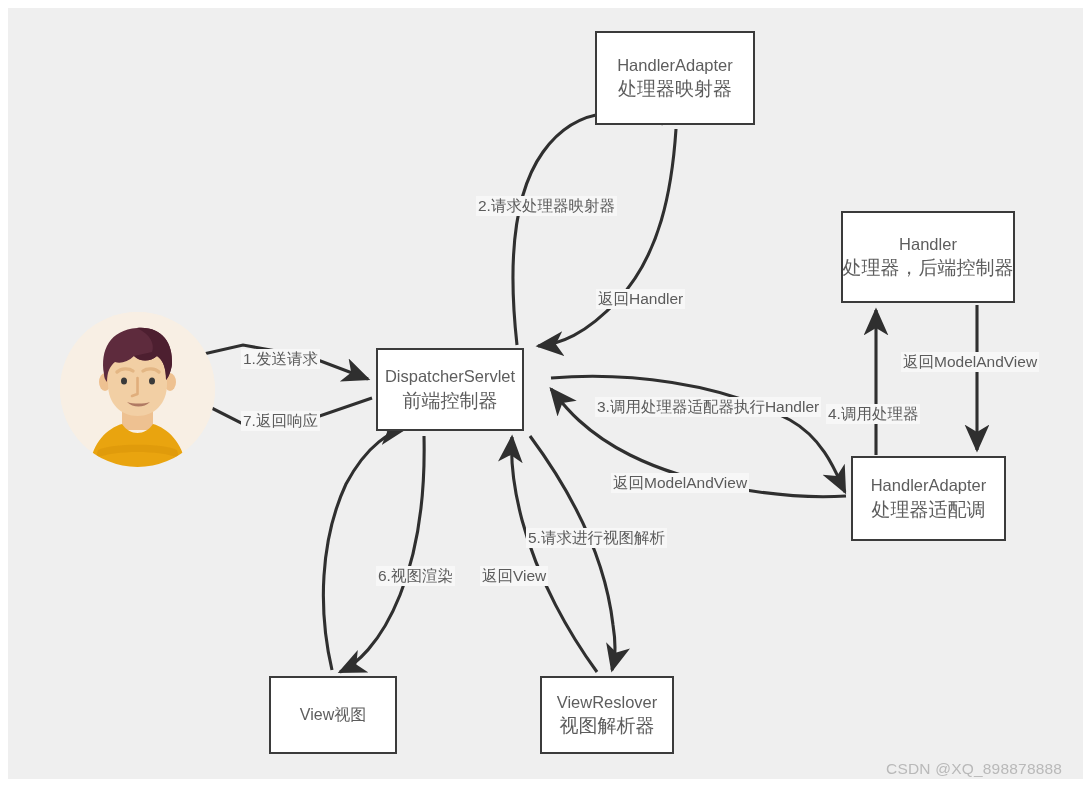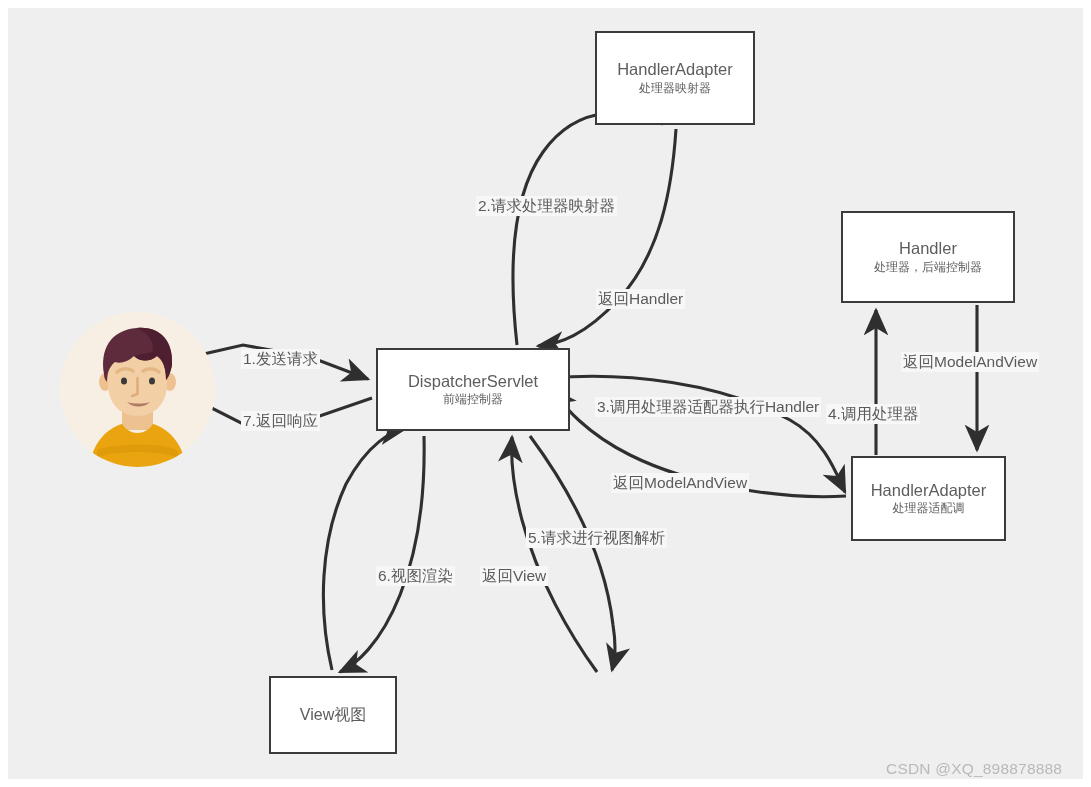--- a/index.html
+++ b/index.html
@@ -45,21 +45,21 @@
     justify-content: center;
     color: #5d5d5d;
     text-align: center;
     line-height: 1.32;
   }
   .node .ln {
     display: block;
     white-space: nowrap;
   }
   .node .ln-en { font-size: 16.5px; }
-  .node .ln-cn { font-size: 12px; }
+  .node .ln-cn { font-size: 19px; }
   .node.single .ln-en { font-size: 16px; }
 
   .edge-label {
     position: absolute;
     background: #f7f7f7;
     color: #5b5b5b;
     font-size: 15.5px;
     white-space: nowrap;
     padding: 1px 2px;
     line-height: 1.15;
@@ -125,34 +125,38 @@
   <div class="node" style="left:595px; top:31px; width:160px; height:94px;">
     <span class="ln ln-en">HandlerAdapter</span>
     <span class="ln ln-cn">处理器映射器</span>
   </div>
 
   <div class="node" style="left:841px; top:211px; width:174px; height:92px;">
     <span class="ln ln-en">Handler</span>
     <span class="ln ln-cn">处理器，后端控制器</span>
   </div>
 
-  <div class="node" style="left:376px; top:348px; width:194px; height:83px;">
+  <div class="node" style="left:376px; top:348px; width:148px; height:83px;">
     <span class="ln ln-en">DispatcherServlet</span>
     <span class="ln ln-cn">前端控制器</span>
   </div>
 
   <div class="node" style="left:851px; top:456px; width:155px; height:85px;">
     <span class="ln ln-en">HandlerAdapter</span>
     <span class="ln ln-cn">处理器适配调</span>
   </div>
 
   <div class="node single" style="left:269px; top:676px; width:128px; height:78px;">
     <span class="ln ln-en">View视图</span>
   </div>
 
+  <div class="node" style="left:540px; top:676px; width:134px; height:78px;">
+    <span class="ln ln-en">ViewReslover</span>
+    <span class="ln ln-cn">视图解析器</span>
+  </div>
 
   <div class="edge-label" style="left:241px; top:349px;">1.发送请求</div>
   <div class="edge-label" style="left:241px; top:411px;">7.返回响应</div>
   <div class="edge-label" style="left:476px; top:196px;">2.请求处理器映射器</div>
   <div class="edge-label" style="left:596px; top:253px;margin-top:36px;">返回Handler</div>
   <div class="edge-label" style="left:595px; top:397px;">3.调用处理器适配器执行Handler</div>
   <div class="edge-label" style="left:611px; top:473px;">返回ModelAndView</div>
   <div class="edge-label" style="left:826px; top:404px;">4.调用处理器</div>
   <div class="edge-label" style="left:901px; top:352px;">返回ModelAndView</div>
   <div class="edge-label" style="left:526px; top:528px;">5.请求进行视图解析</div>

